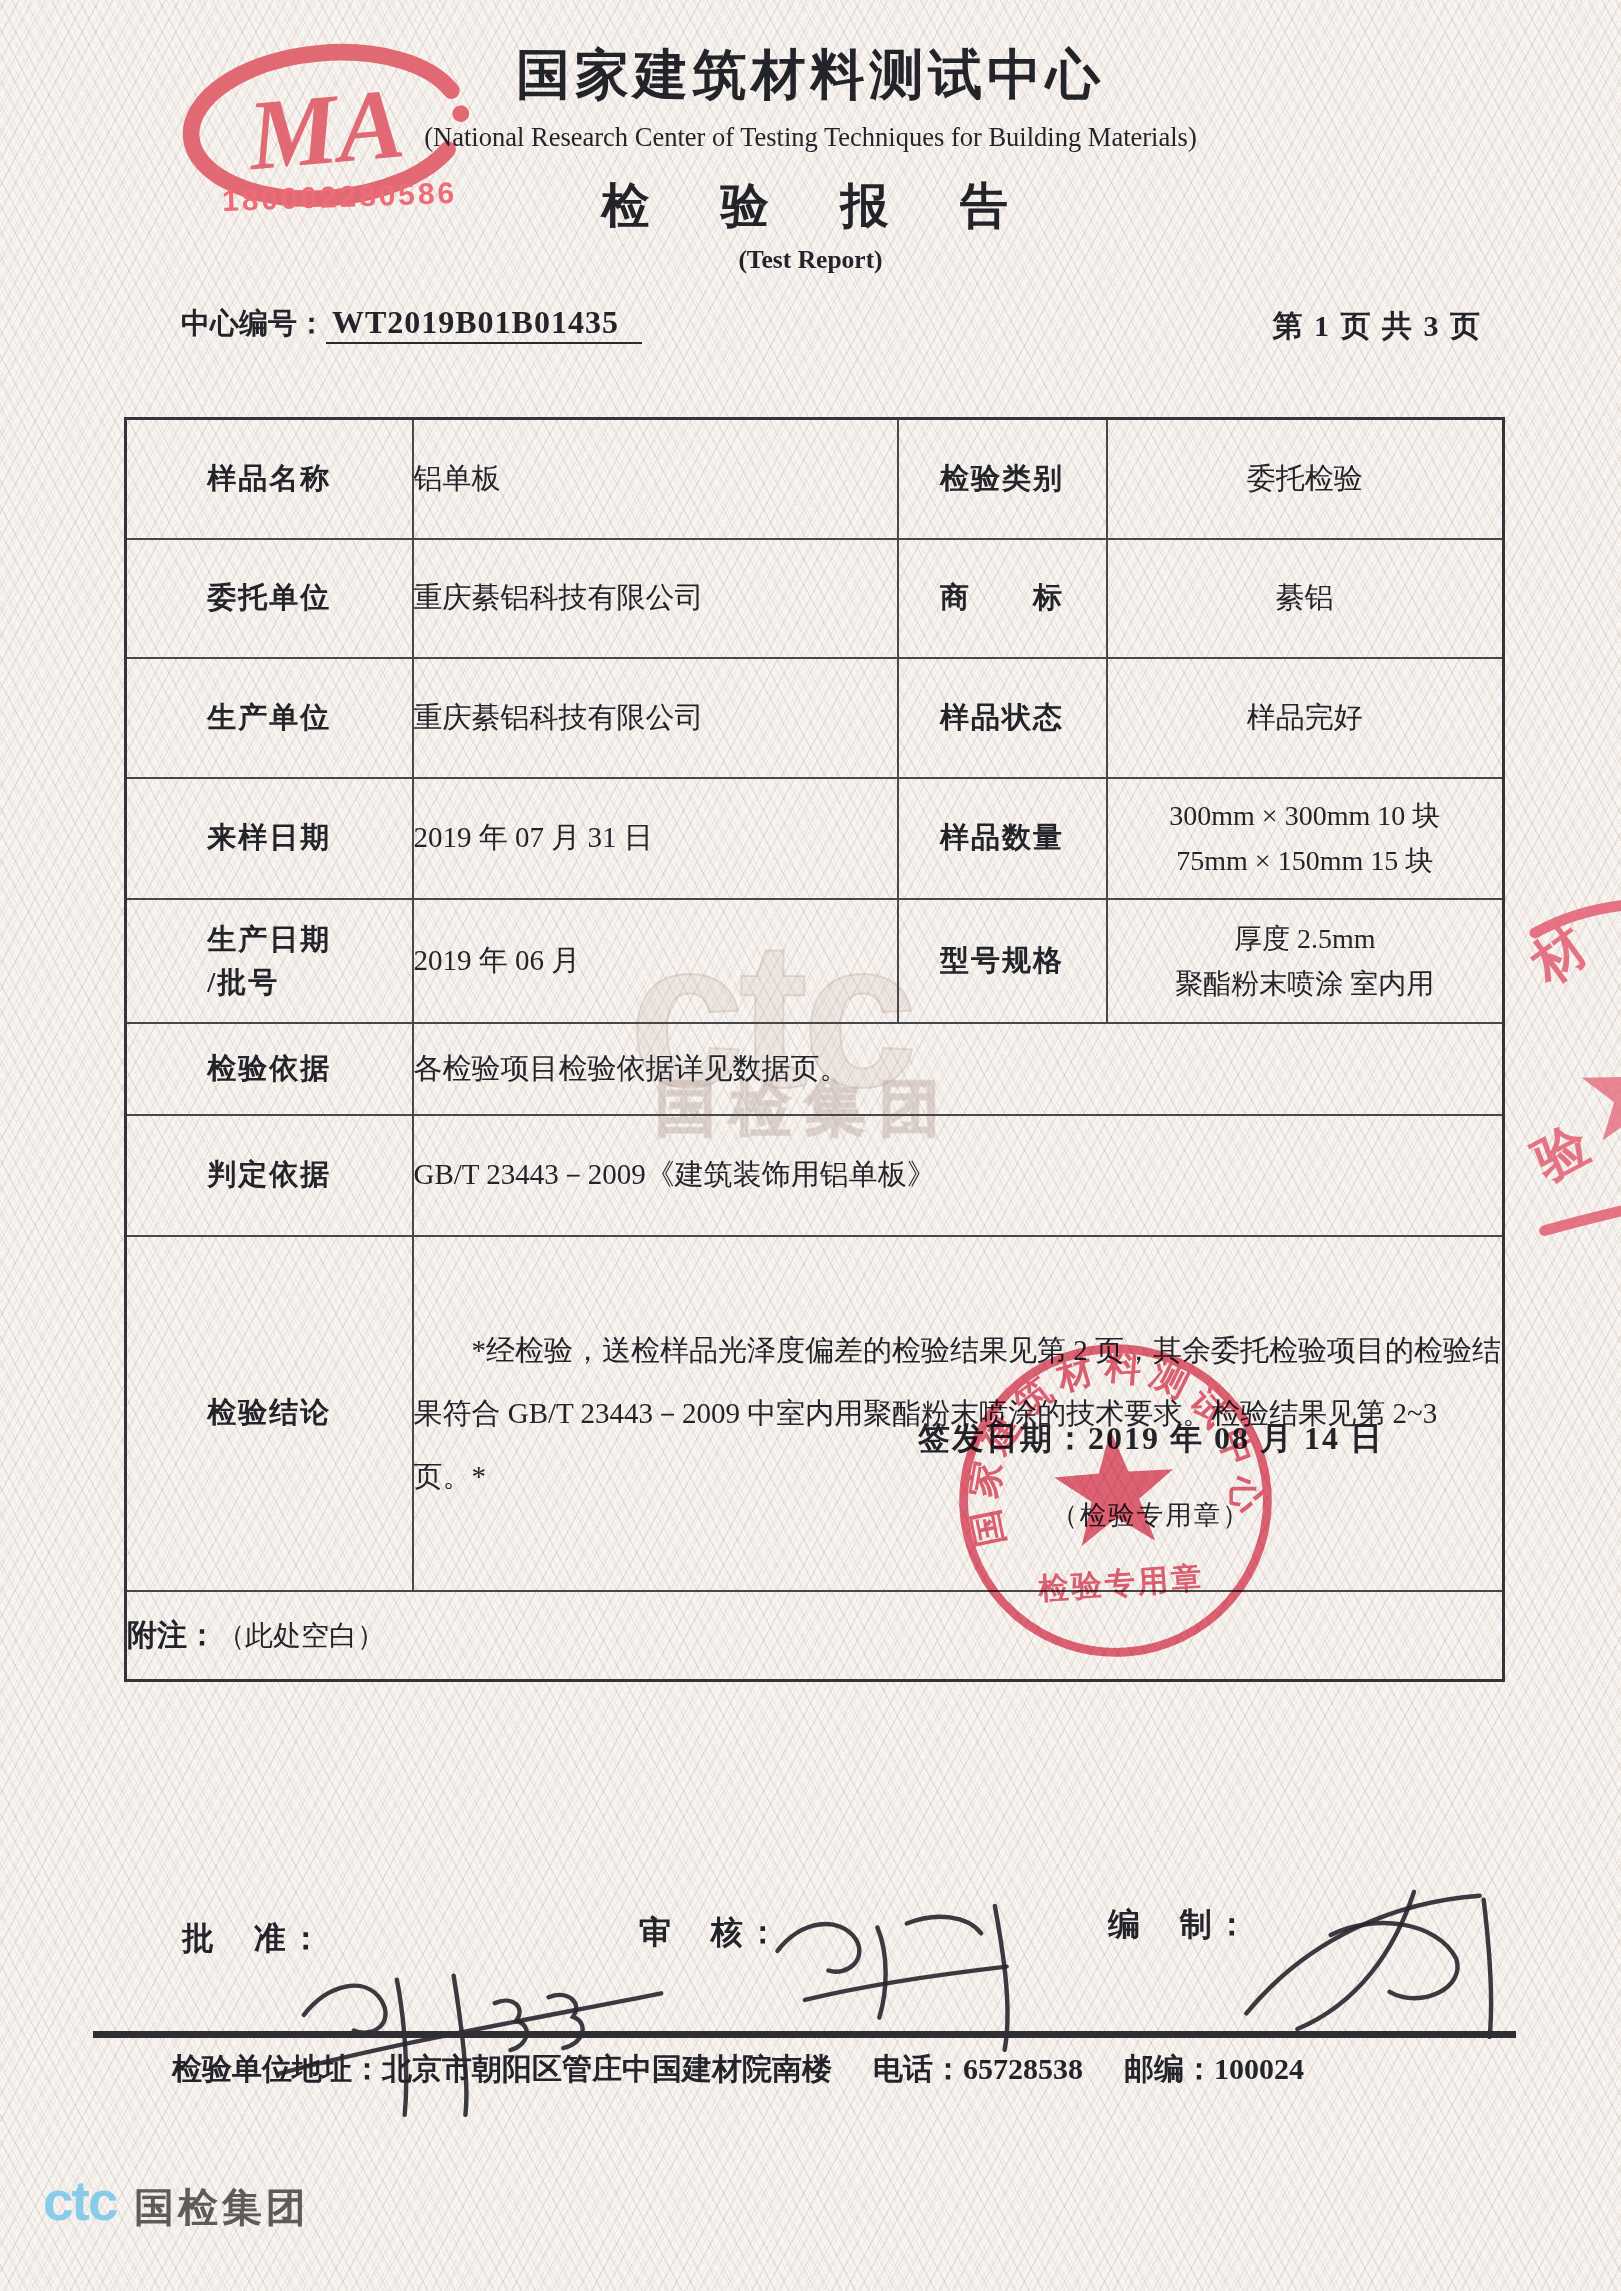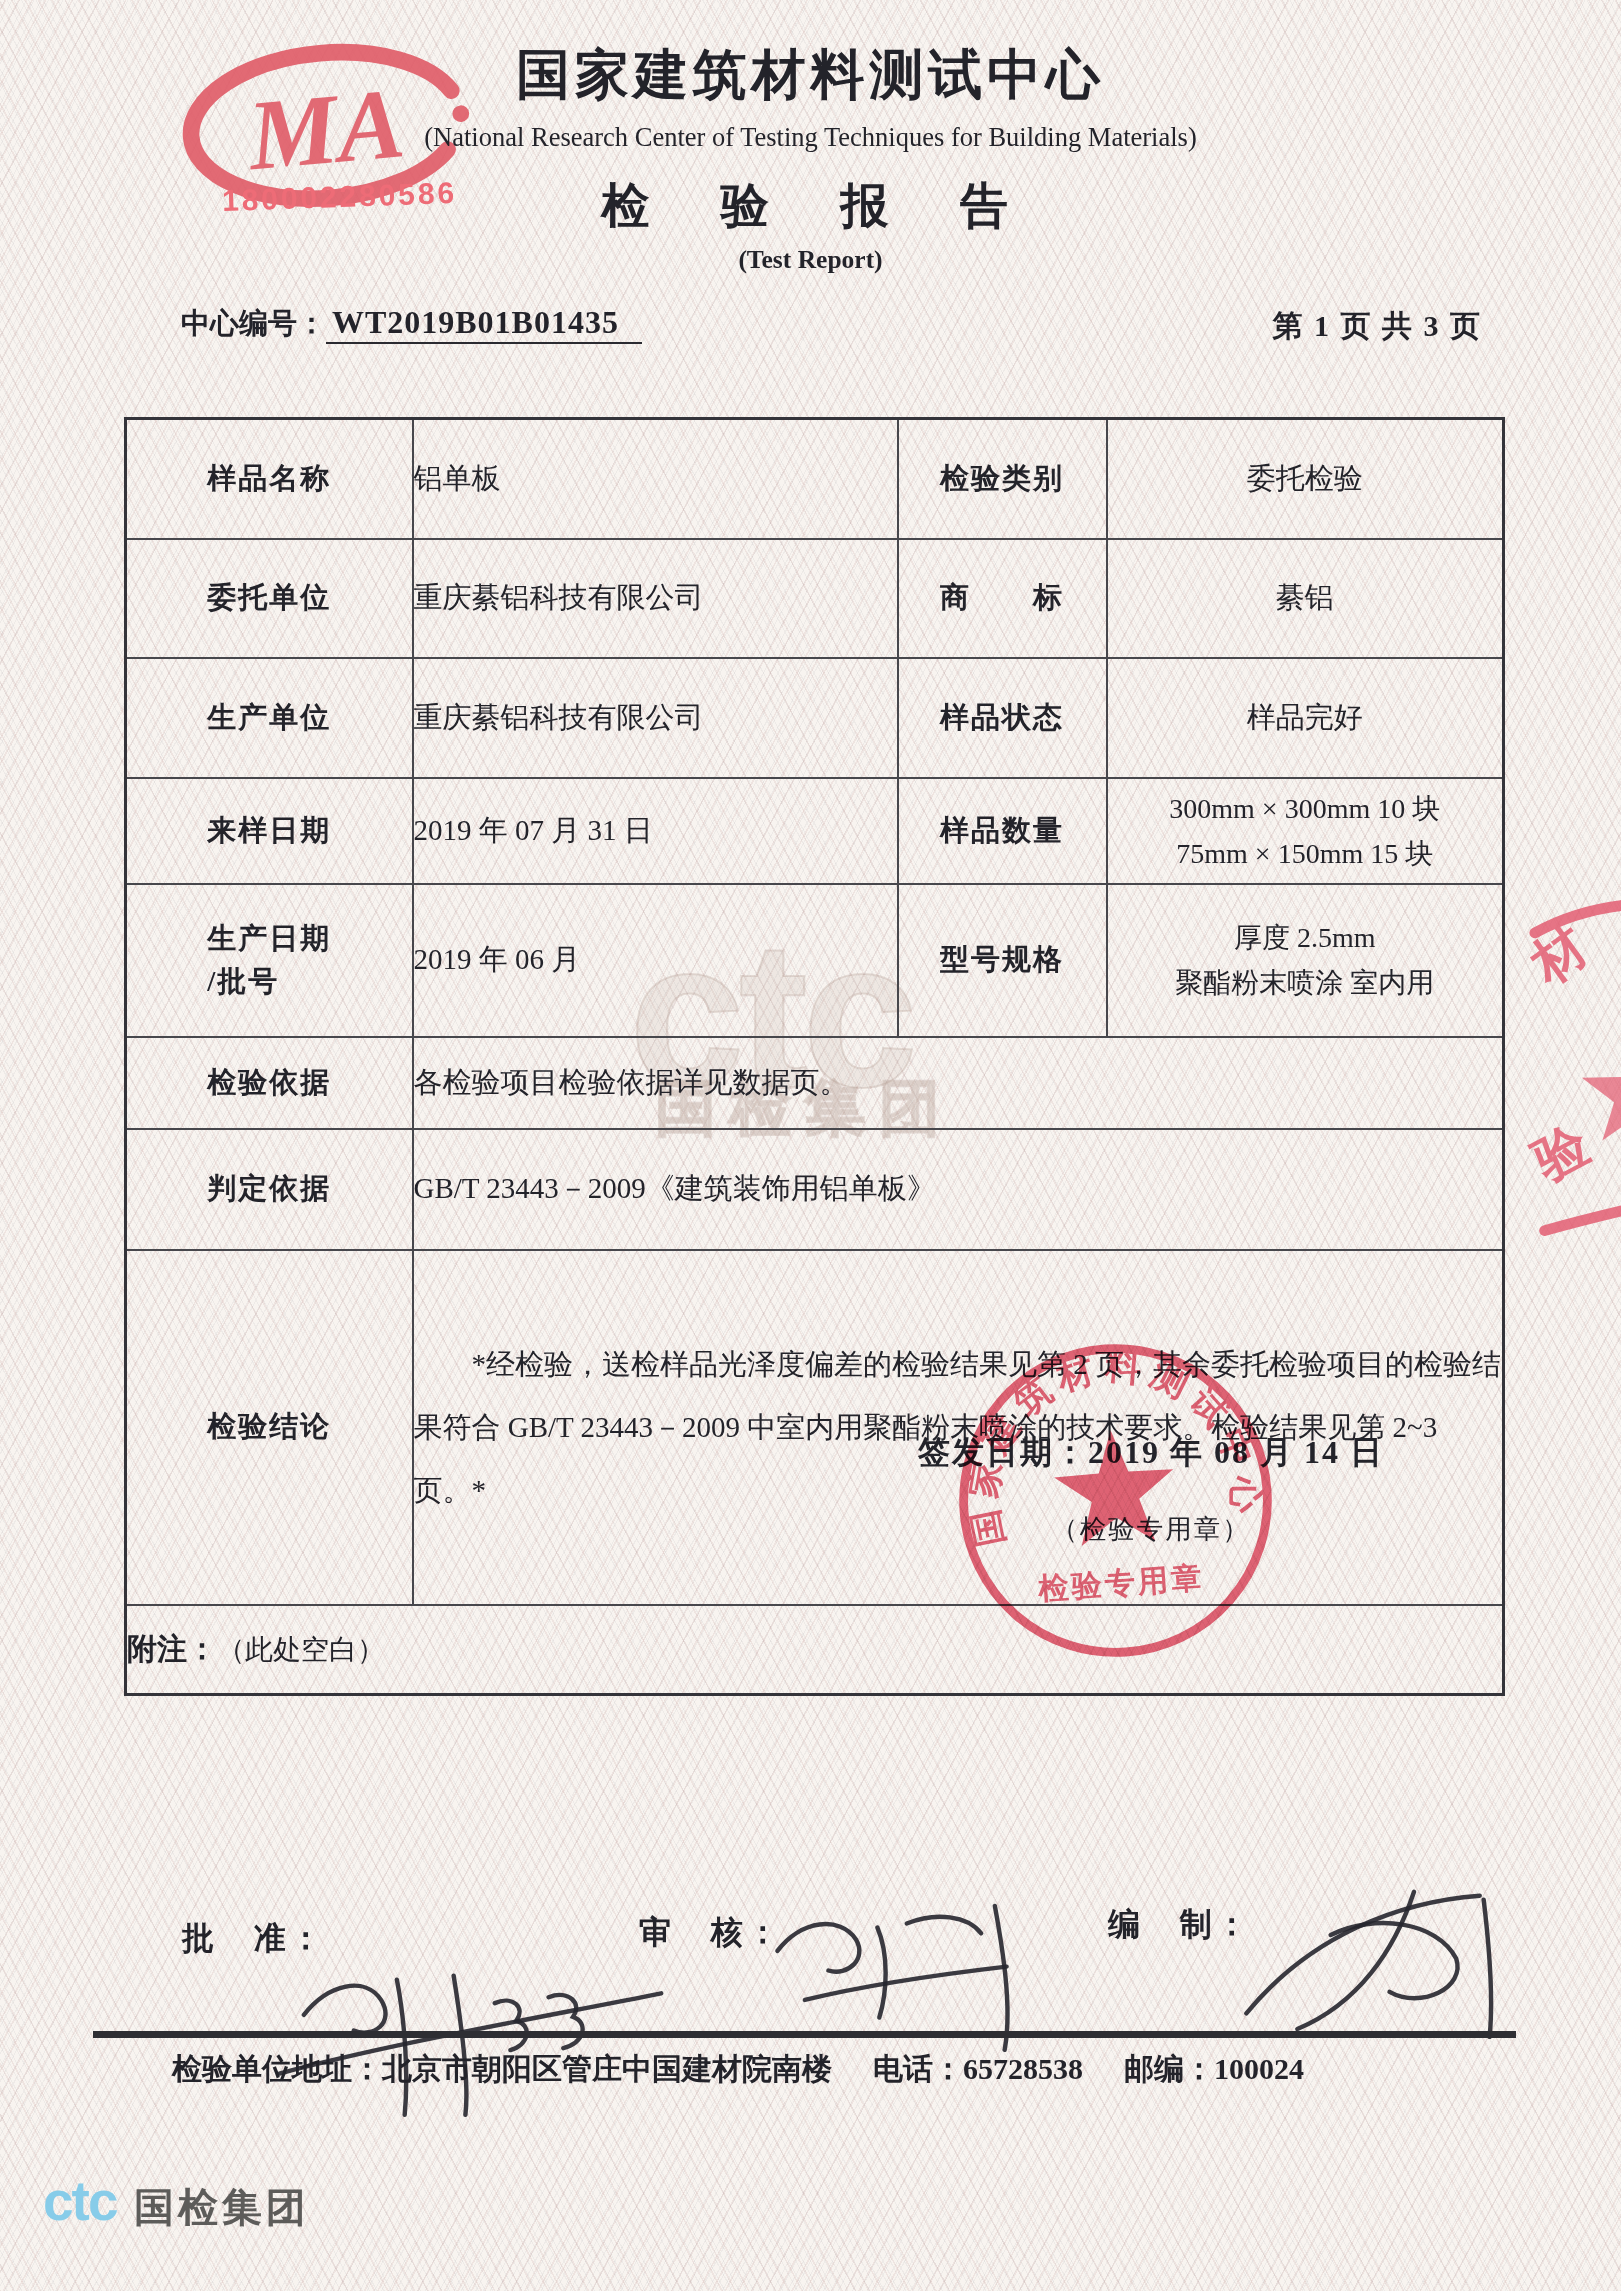--- a/index.html
+++ b/index.html
@@ -106,30 +106,30 @@
       <td class="v-left">重庆綦铝科技有限公司</td>
       <td class="lbl">商　　标</td>
       <td class="v-center">綦铝</td>
     </tr>
     <tr style="height:120px">
       <td class="lbl">生产单位</td>
       <td class="v-left">重庆綦铝科技有限公司</td>
       <td class="lbl">样品状态</td>
       <td class="v-center">样品完好</td>
     </tr>
-    <tr style="height:106px">
+    <tr style="height:121px">
       <td class="lbl">来样日期</td>
       <td class="v-left">2019 年 07 月 31 日</td>
       <td class="lbl">样品数量</td>
       <td class="v-center">
         <span class="two-line">300mm × 300mm 10 块</span>
         <span class="two-line">75mm × 150mm 15 块</span>
       </td>
     </tr>
-    <tr style="height:153px">
+    <tr style="height:124px">
       <td class="lbl">
         <span class="lbl-lines"><span style="display:block">生产日期</span><span style="display:block">/批号</span></span>
       </td>
       <td class="v-left">2019 年 06 月</td>
       <td class="lbl">型号规格</td>
       <td class="v-center">
         <span class="two-line">厚度 2.5mm</span>
         <span class="two-line">聚酯粉末喷涂  室内用</span>
       </td>
     </tr>

